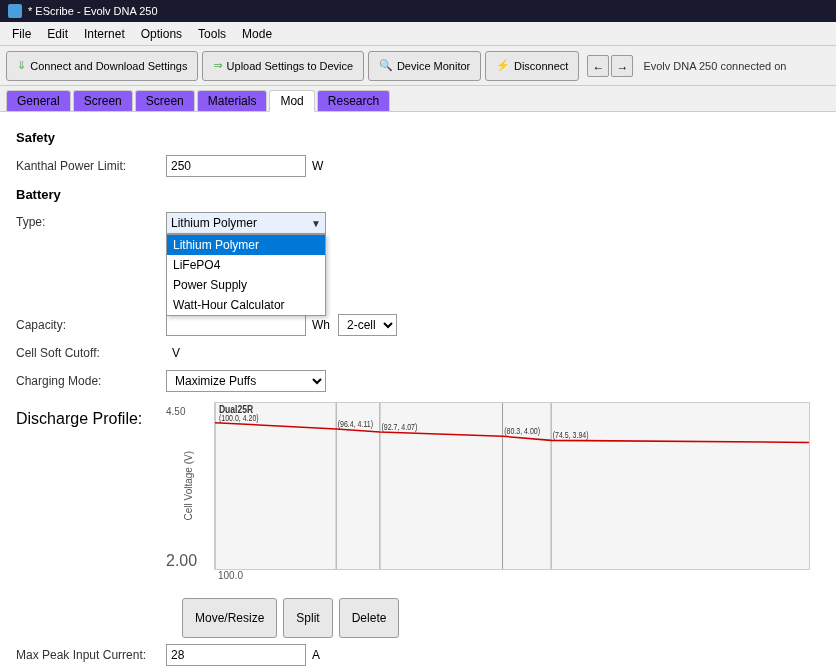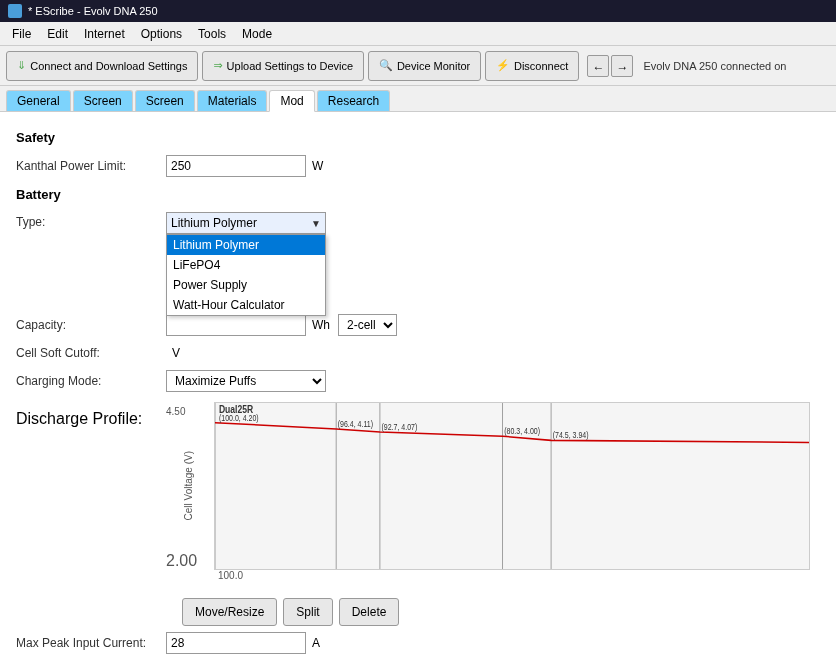--- a/index.html
+++ b/index.html
@@ -13,21 +13,21 @@
     .menu-bar { background: #f0f0f0; height: 24px; display: flex; align-items: center; padding: 0 4px; border-bottom: 1px solid #ccc; }
     .menu-item { padding: 2px 8px; cursor: pointer; font-size: 12px; }
     
     
     .toolbar { background: #f0f0f0; height: 40px; display: flex; align-items: center; padding: 4px 6px; gap: 4px; border-bottom: 1px solid #ccc; }
     .toolbar-btn { height: 30px; padding: 0 10px; background: #e8e8e8; border: 1px solid #999; border-radius: 3px; cursor: pointer; font-size: 11px; display: flex; align-items: center; gap: 4px; white-space: nowrap; }
     .connected-text { font-size: 11px; color: #333; margin-left: 6px; }
     
     
     .tab-bar { background: #f0f0f0; height: 26px; display: flex; align-items: flex-end; padding: 0 6px; border-bottom: 1px solid #ccc; }
-    .tab { padding: 3px 10px; border: 1px solid #ccc; border-bottom: none; background: #7dd3fc; cursor: pointer; font-size: 12px; margin-right: 2px; border-radius: 3px 3px 0 0; }
+    .tab { padding: 3px 10px; border: 1px solid #ccc; border-bottom: none; background: #8b5cf6; cursor: pointer; font-size: 12px; margin-right: 2px; border-radius: 3px 3px 0 0; }
     .tab.active { background: #fff; border-bottom: 1px solid #fff; margin-bottom: -1px; font-weight: normal; }
     
     
     .main-content { background: #fff; padding: 12px 16px; height: calc(667px - 22px - 24px - 40px - 26px); overflow-y: auto; }
     
     
     .section-header { font-size: 13px; font-weight: bold; margin-bottom: 10px; margin-top: 6px; }
     
     
     .form-row { display: flex; align-items: center; margin-bottom: 10px; }
@@ -44,21 +44,21 @@
     
     
     .cell-select { margin-left: 8px; height: 22px; border: 1px solid #999; background: #fff; font-size: 12px; padding: 0 4px; }
     
     
     .discharge-label { width: 150px; font-size: 16px; vertical-align: top; padding-top: 8px; }
     .discharge-row { display: flex; align-items: flex-start; margin-bottom: 6px; }
     
     
     .btn-row { display: flex; gap: 6px; margin: 6px 0 6px 0; margin-left: 166px; }
-    .action-btn { height: 28px; padding: 0 12px; background: #e8e8e8; border: 1px solid #999; border-radius: 3px; cursor: pointer; font-size: 12px; }
+    .action-btn { height: 40px; padding: 0 12px; background: #e8e8e8; border: 1px solid #999; border-radius: 3px; cursor: pointer; font-size: 12px; }
 
     
     .nav-arrows { display: flex; gap: 2px; margin-left: 4px; }
     .nav-arrow { width: 22px; height: 22px; background: #e8e8e8; border: 1px solid #999; border-radius: 2px; display: flex; align-items: center; justify-content: center; cursor: pointer; font-size: 12px; }
   </style>
 </head>
 <body>
 
 <div class="title-bar">
   <span class="title-bar-icon"></span>

